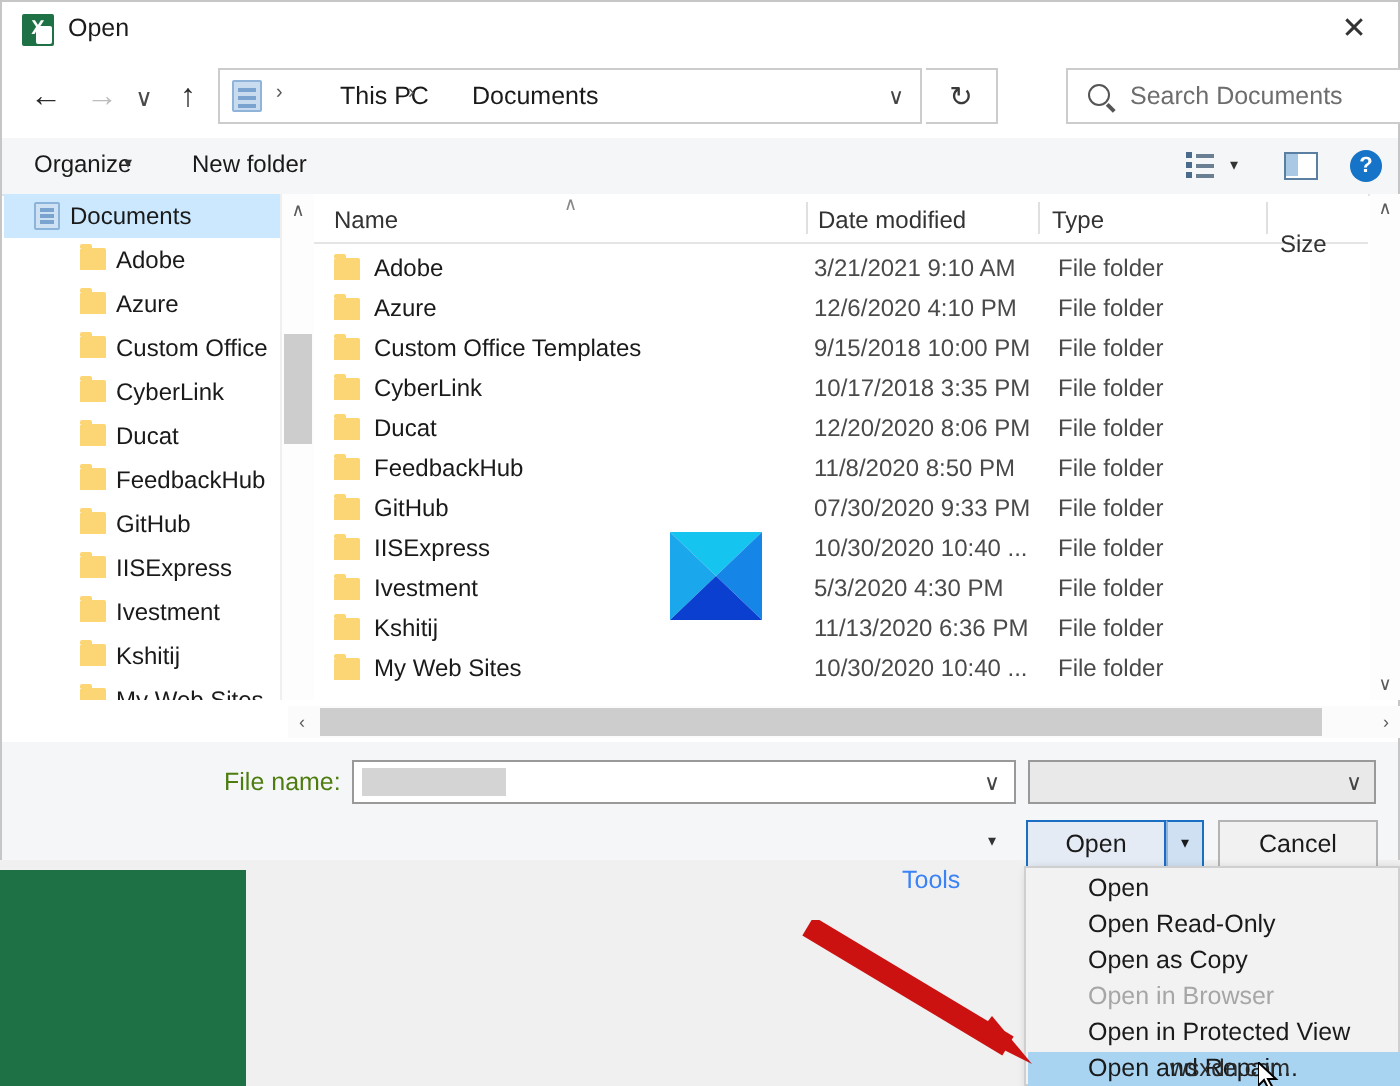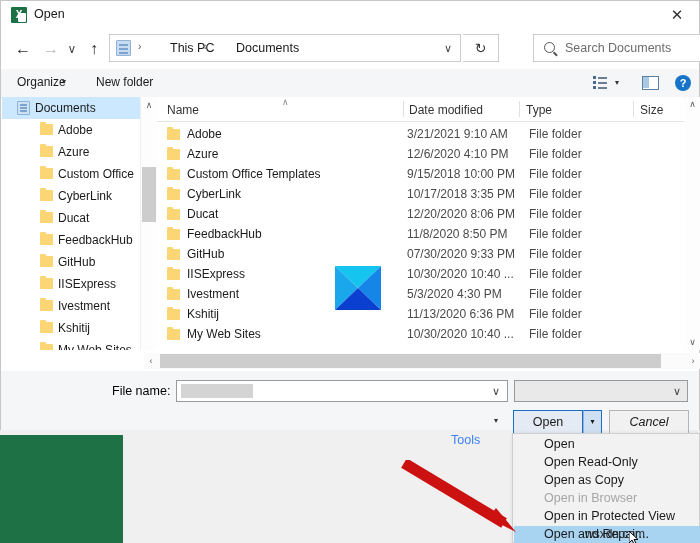--- a/index.html
+++ b/index.html
@@ -122,21 +122,21 @@
 
   .hscroll{position:absolute;left:143px;top:352px;width:556px;height:16px;background:#fbfbfb;}
   .hs-l{position:absolute;left:0;top:0;width:14px;height:16px;text-align:center;line-height:16px;font-size:9px;color:#5a5a5a;}
   .hs-r{position:absolute;right:0;top:0;width:14px;height:16px;text-align:center;line-height:16px;font-size:9px;color:#5a5a5a;}
   .hs-thumb{position:absolute;left:16px;top:1px;width:501px;height:14px;background:#cdcdcd;}
 
   .blue-x{position:absolute;left:334px;top:265px;width:46px;height:44px;}
 
   
   .footer{position:absolute;left:0;top:370px;width:698px;height:59px;background:#f5f6f7;}
-  .fn-label{position:absolute;left:111px;top:383px;font-size:12.5px;color:#000000;}
+  .fn-label{position:absolute;left:111px;top:383px;font-size:12.5px;color:#4d7c0f;}
   .fn-field{position:absolute;left:175px;top:379px;width:332px;height:22px;border:1px solid #999;background:#fff;box-sizing:border-box;}
   .fn-sel{position:absolute;left:4px;top:3px;width:72px;height:14px;background:#d4d4d4;}
   .fn-chev{position:absolute;right:7px;top:4px;font-size:11px;color:#444;}
   .ft-field{position:absolute;left:513px;top:379px;width:174px;height:22px;border:1px solid #999;background:#e9e9e9;box-sizing:border-box;}
   .ft-text{position:absolute;left:5px;top:3px;font-size:12px;color:#1a1a1a;white-space:nowrap;}
   .ft-chev{position:absolute;right:6px;top:4px;font-size:11px;color:#444;}
 
   .tools-btn{position:absolute;left:450px;top:432px;font-size:12.5px;color:#3b82f6;}
   .tools-caret{position:absolute;left:493px;top:415px;font-size:8px;color:#333;}
 
@@ -146,21 +146,21 @@
     text-align:center;line-height:22px;font-size:12.5px;color:#1a1a1a;
   }
   .open-split{
     position:absolute;left:582px;top:409px;width:19px;height:24px;
     background:#cfe0f3;border:1px solid #1a6fc4;border-left:1px solid #90b4dc;box-sizing:border-box;
     text-align:center;line-height:22px;font-size:8px;color:#1a1a1a;
   }
   .cancel-btn{
     position:absolute;left:608px;top:409px;width:80px;height:24px;
     background:#f1f1f1;border:1px solid #b4b4b4;box-sizing:border-box;
-    text-align:center;line-height:22px;font-size:12.5px;color:#1a1a1a;font-style:italic;
+    text-align:center;line-height:22px;font-size:12.5px;color:#1a1a1a;
   }
 
   
   .menu{
     position:absolute;left:512px;top:433px;width:188px;height:110px;
     background:#f2f2f2;border:1px solid #cfcfcf;box-sizing:border-box;
     box-shadow:2px 2px 5px rgba(0,0,0,.22);
   }
   .mi{position:absolute;left:1px;width:186px;height:18px;}
   .mi-label{position:absolute;left:30px;top:1px;font-size:12.5px;color:#1a1a1a;white-space:nowrap;}
@@ -293,21 +293,21 @@
 
     <div class="rightpane">
       <div class="colhdr">
         <div class="col-title" style="left:10px;text-align:right;">Name</div>
         <div class="sortmark">∧</div>
         <div class="sep" style="left:246px;"></div>
         <div class="col-title" style="left:252px;">Date modified</div>
         <div class="sep" style="left:362px;"></div>
         <div class="col-title" style="left:369px;">Type</div>
         <div class="sep" style="left:476px;"></div>
-        <div class="col-title" style="left:483px;">Size</div>
+        <div class="col-title" style="left:483px;margin-top:12px;">Size</div>
       </div>
       <div id="rows-host">
           <div class="row" style="top: 27px;">
             <div class="f"></div>
             <div class="cell-name">Adobe</div>
             <div class="cell-date">3/21/2021 9:10 AM</div>
             <div class="cell-type">File folder</div>
           </div>
           <div class="row" style="top: 47px;">
             <div class="f"></div>

